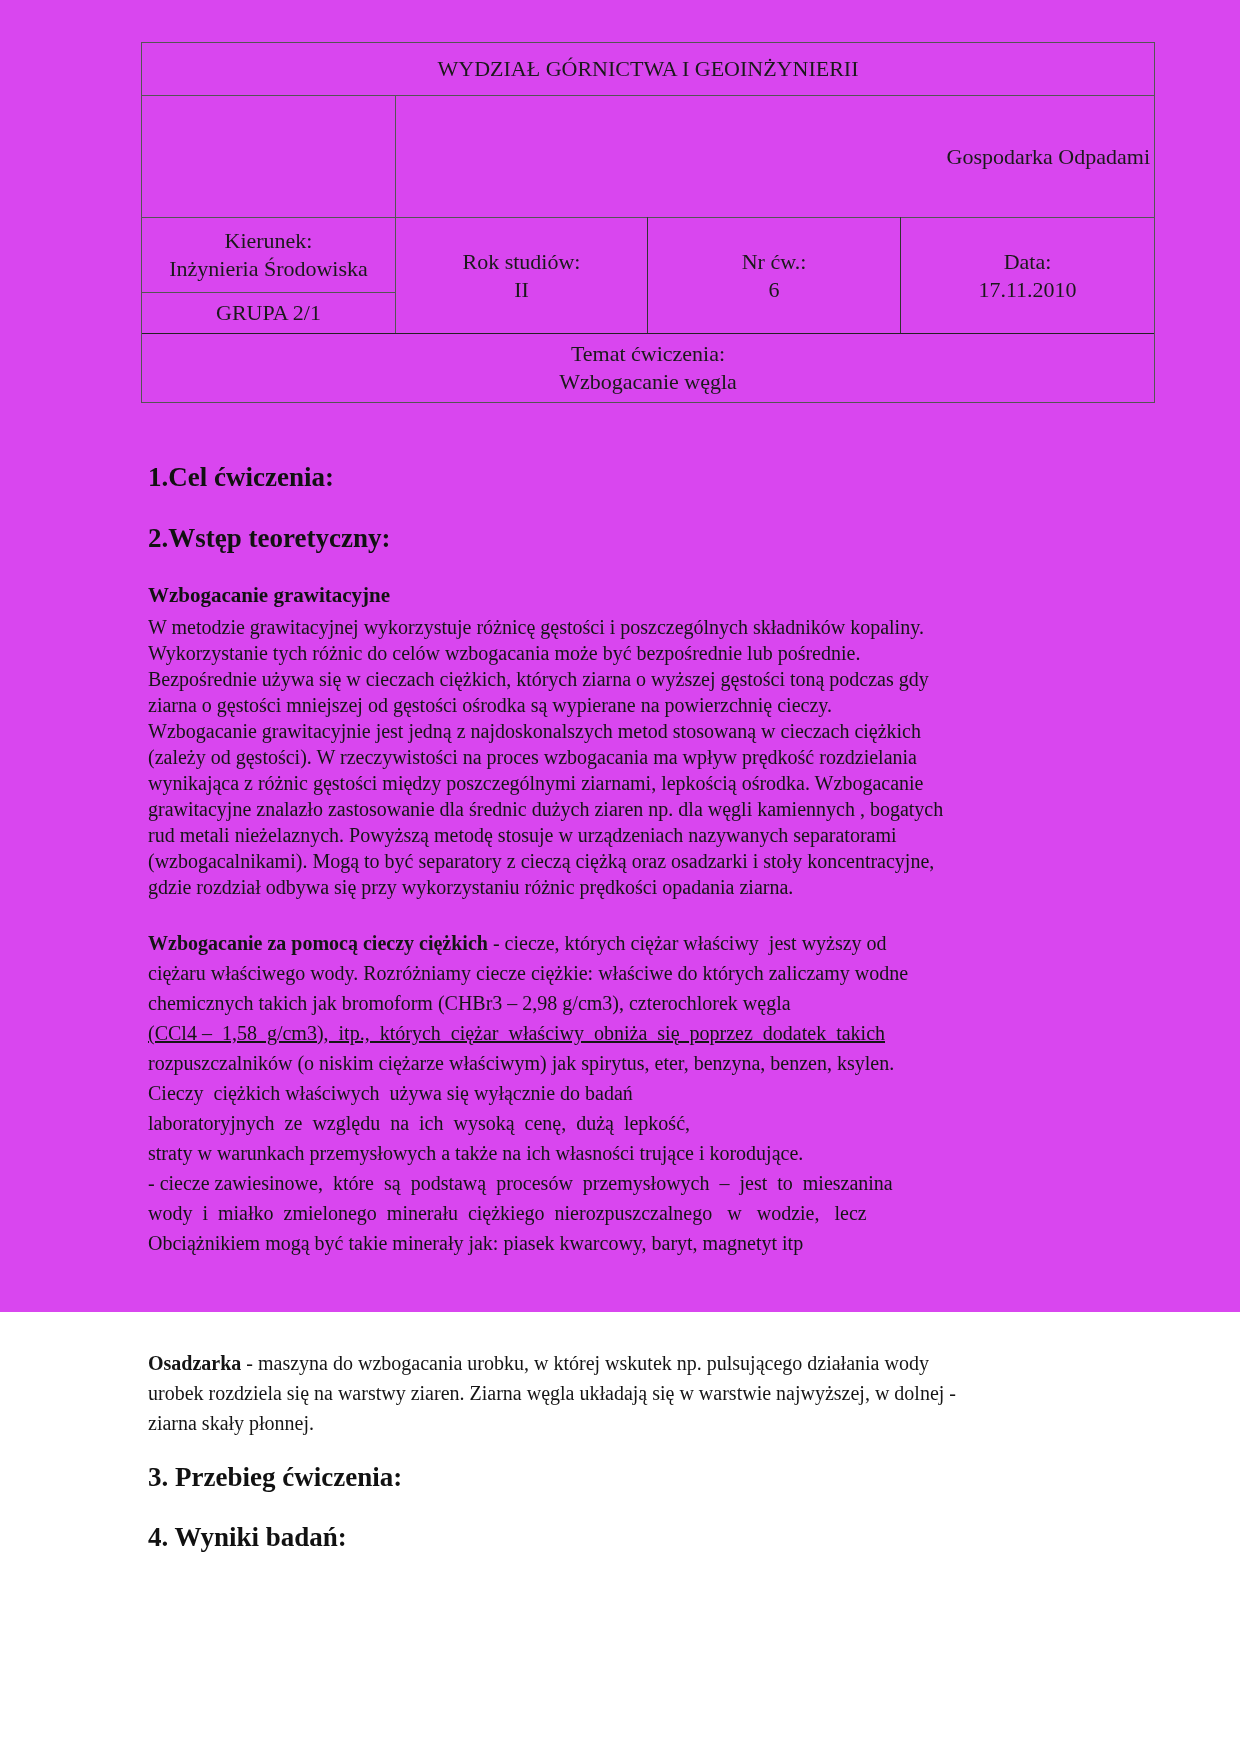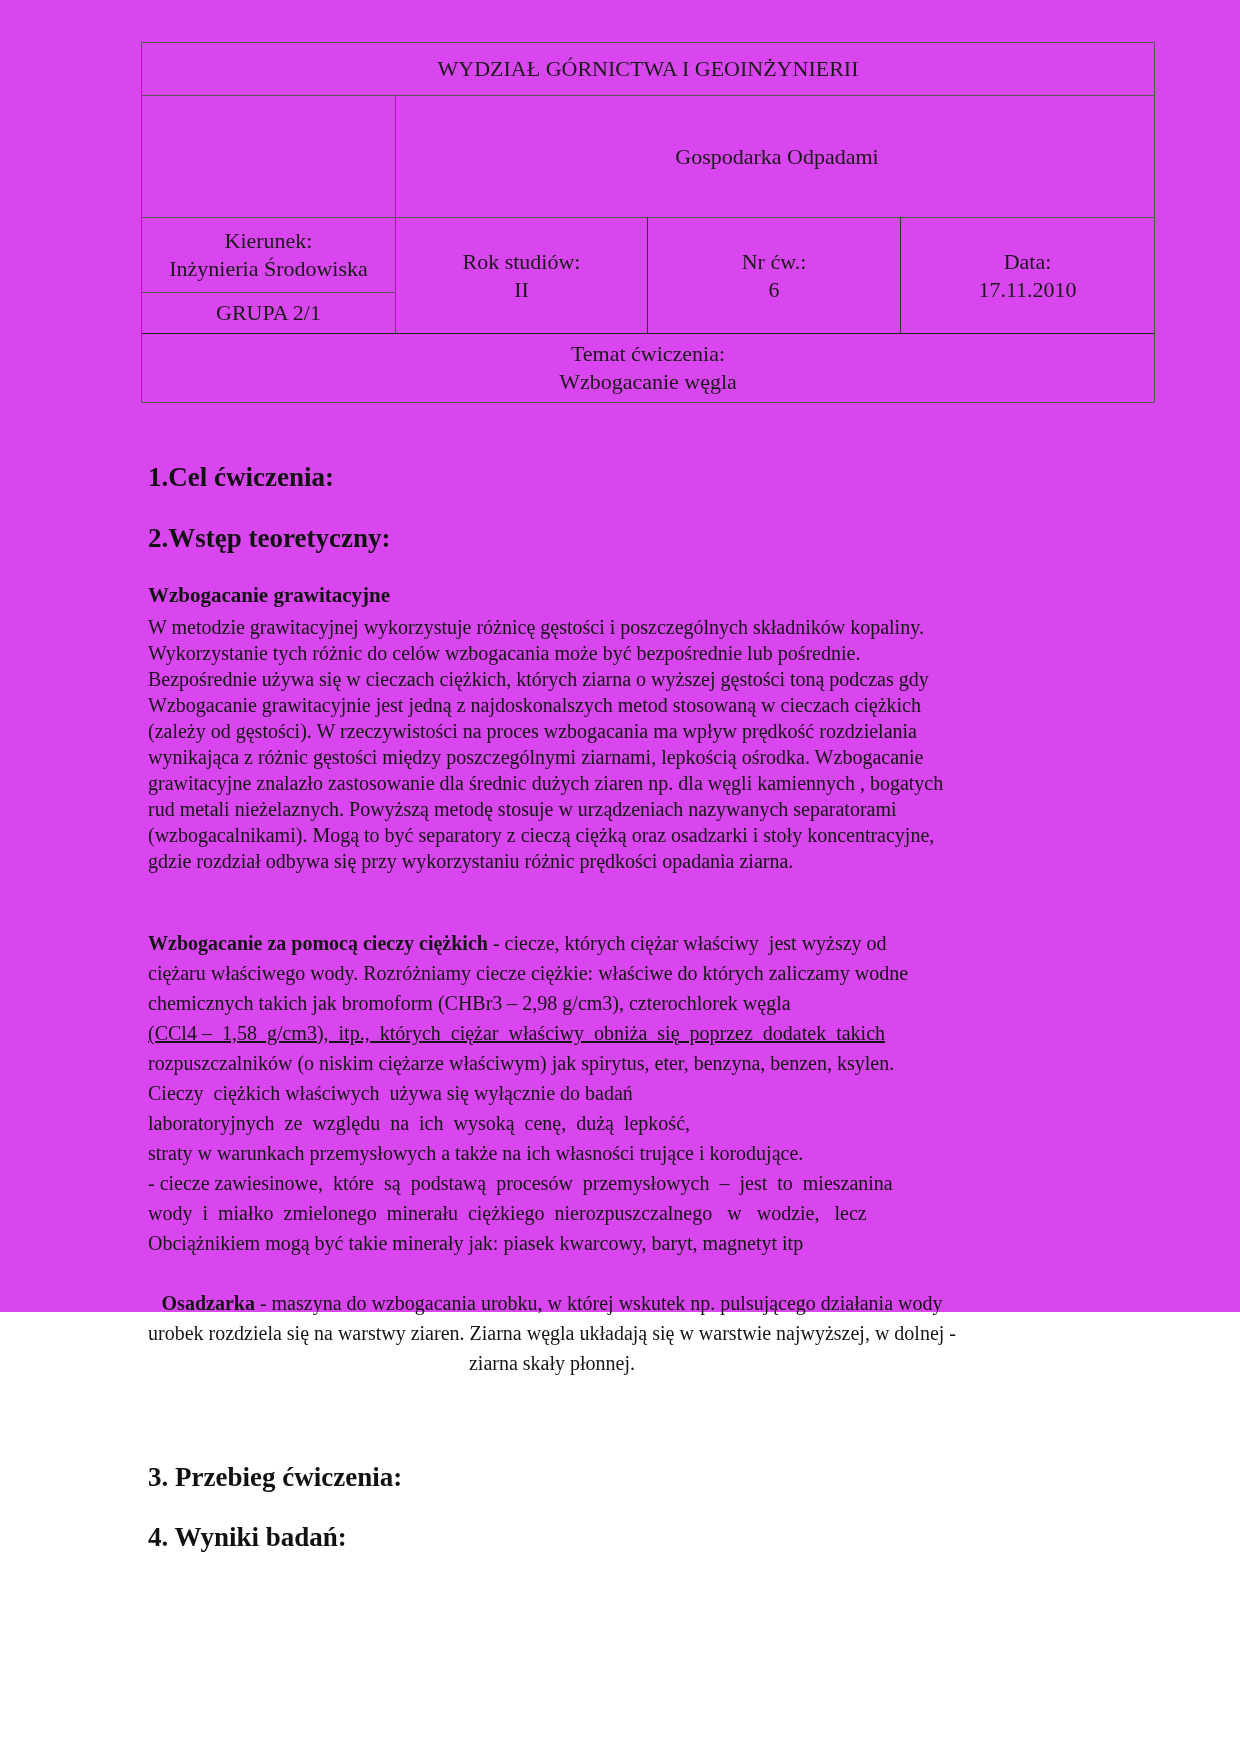--- a/index.html
+++ b/index.html
@@ -88,21 +88,21 @@
     <div class="line-v" style="left:505px; top:174px; height:116px; background:#333;"></div>
     <div class="line-v" style="left:758px; top:174px; height:116px; background:#333;"></div>
 
     <div class="cell" style="left:0; top:0; width:1012px; height:52px;">
       <span>WYDZIAŁ GÓRNICTWA I GEOINŻYNIERII</span>
     </div>
 
     <div class="cell" style="left:0; top:53px; width:253px; height:121px;">
       <span></span>
     </div>
-    <div class="cell" style="left:256px; top:53px; width:758px; height:121px;">
+    <div class="cell" style="left:250px; top:53px; width:758px; height:121px;align-items:flex-end;">
       <span>Gospodarka Odpadami</span>
     </div>
 
     <div class="cell" style="left:0; top:175px; width:253px; height:74px;">
       <span>Kierunek:</span>
       <span>Inżynieria Środowiska</span>
     </div>
     <div class="cell" style="left:0; top:250px; width:253px; height:40px;text-align:center;">
       <span>GRUPA 2/1</span>
     </div>
@@ -127,20 +127,21 @@
 
   <div class="h1" style="top:461px;">1.Cel ćwiczenia:</div>
   <div class="h1" style="top:522px;">2.Wstęp teoretyczny:</div>
 
   <div class="subhead" style="top:582px;">Wzbogacanie grawitacyjne</div>
 
   <div class="para p1" style="top:614px;">
     <span class="ln">W metodzie grawitacyjnej wykorzystuje różnicę gęstości i poszczególnych składników kopaliny.</span>
     <span class="ln">Wykorzystanie tych różnic do celów wzbogacania może być bezpośrednie lub pośrednie.</span>
     <span class="ln">Bezpośrednie używa się w cieczach ciężkich, których ziarna o wyższej gęstości toną podczas gdy</span>
+    <span class="ln">ziarna o gęstości mniejszej od gęstości ośrodka są wypierane na powierzchnię cieczy.</span>
     <span class="ln">Wzbogacanie grawitacyjnie jest jedną z najdoskonalszych metod stosowaną w cieczach ciężkich</span>
     <span class="ln">(zależy od gęstości). W rzeczywistości na proces wzbogacania ma wpływ prędkość rozdzielania</span>
     <span class="ln">wynikająca z różnic gęstości między poszczególnymi ziarnami, lepkością ośrodka. Wzbogacanie</span>
     <span class="ln">grawitacyjne znalazło zastosowanie dla średnic dużych ziaren np. dla węgli kamiennych , bogatych</span>
     <span class="ln">rud metali nieżelaznych. Powyższą metodę stosuje w urządzeniach nazywanych separatorami</span>
     <span class="ln">(wzbogacalnikami). Mogą to być separatory z cieczą ciężką oraz osadzarki i stoły koncentracyjne,</span>
     <span class="ln">gdzie rozdział odbywa się przy wykorzystaniu różnic prędkości opadania ziarna.</span>
   </div>
 
   <div class="para p2" style="top:928px;">
@@ -150,21 +151,21 @@
     <span class="ln" style="white-space:pre;text-decoration:underline;">(CCl4 –  1,58  g/cm3),  itp.,  których  ciężar  właściwy  obniża  się  poprzez  dodatek  takich</span>
     <span class="ln">rozpuszczalników (o niskim ciężarze właściwym) jak spirytus, eter, benzyna, benzen, ksylen.</span>
     <span class="ln" style="white-space:pre;">Cieczy  ciężkich właściwych  używa się wyłącznie do badań</span>
     <span class="ln" style="white-space:pre;">laboratoryjnych  ze  względu  na  ich  wysoką  cenę,  dużą  lepkość,</span>
     <span class="ln">straty w warunkach przemysłowych a także na ich własności trujące i korodujące.</span>
     <span class="ln" style="white-space:pre;">- ciecze zawiesinowe,  które  są  podstawą  procesów  przemysłowych  –  jest  to  mieszanina</span>
     <span class="ln" style="white-space:pre;">wody  i  miałko  zmielonego  minerału  ciężkiego  nierozpuszczalnego   w   wodzie,   lecz</span>
     <span class="ln">Obciążnikiem mogą być takie minerały jak: piasek kwarcowy, baryt, magnetyt itp</span>
   </div>
 
-  <div class="para p3" style="top:1288px;text-align:center;">
+  <div class="para p3" style="top:1348px;">
     <span class="ln"><span class="b">Osadzarka</span><span style="white-space:pre;"> - maszyna do wzbogacania urobku, w której wskutek np. pulsującego działania wody</span></span>
     <span class="ln">urobek rozdziela się na warstwy ziaren. Ziarna węgla układają się w warstwie najwyższej, w dolnej -</span>
     <span class="ln">ziarna skały płonnej.</span>
   </div>
 
   <div class="h1" style="top:1461px;">3. Przebieg ćwiczenia:</div>
   <div class="h1" style="top:1521px;">4. Wyniki badań:</div>
 
 </div>
 

